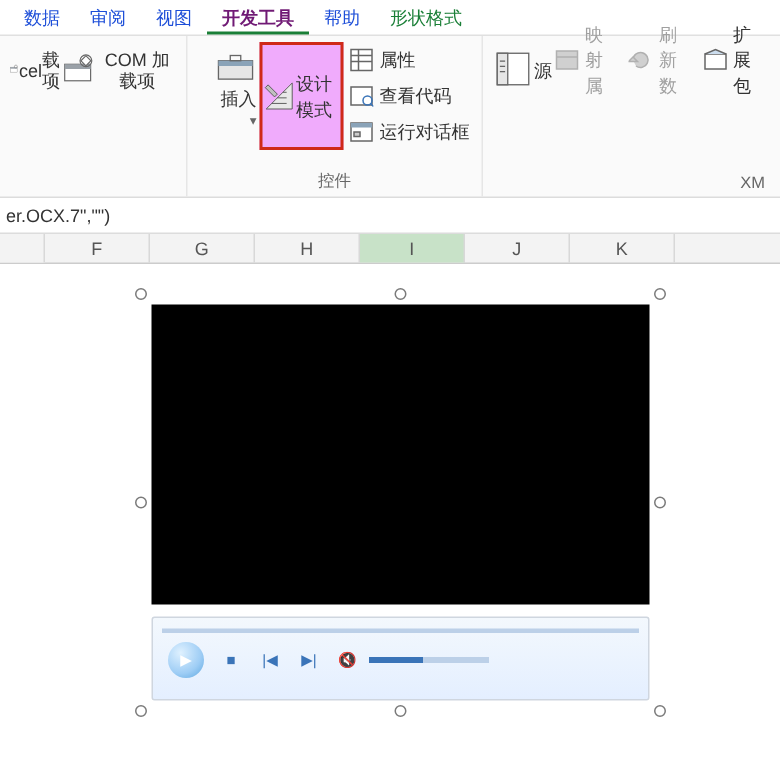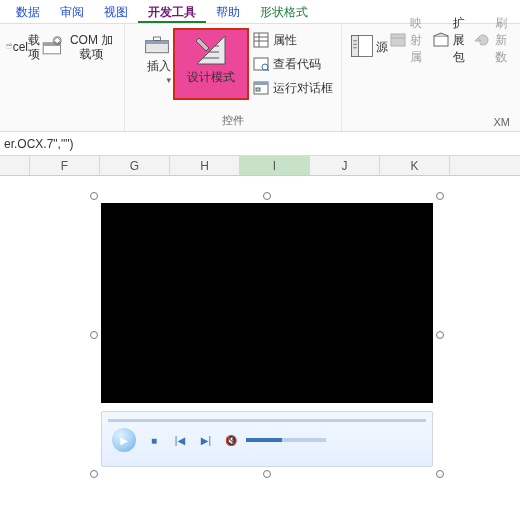--- a/index.html
+++ b/index.html
@@ -10,21 +10,21 @@
   .tab.shape { color:#1a7f37; }
   .ribbon { display:flex; height:108px; background:#fafafa; border-bottom:1px solid #dcdcdc; }
   .group { display:flex; flex-direction:column; justify-content:space-between; padding:4px 6px 3px 6px; border-right:1px solid #e6e6e6; }
   .group-title { text-align:center; font-size:11px; color:#666; margin-top:auto; padding-top:2px; }
   .big-btn { display:flex; flex-direction:row; align-items:center; width:52px; padding:2px 0; cursor:pointer; }
   .big-btn .lbl { font-size:12px; text-align:center; line-height:14px; margin-top:2px; }
   .big-btn svg, .big-btn .ico { width:32px; height:32px; }
   .btns-row { display:flex; }
   .insert-btn { display:flex; flex-direction:column; align-items:flex-end; width:40px; padding:2px 0; cursor:pointer; }
   .insert-btn .ico { width:28px; height:28px; }
-  .design { width:76px; border:2px solid #cf2a18; background:#ec4899; display:flex; flex-direction:column; align-items:center; padding:2px 0; margin:0 2px; cursor:pointer; }
+  .design { width:56px; border:2px solid #cf2a18; background:#f0abfc; display:flex; flex-direction:row; align-items:center; padding:2px 0; margin:0 2px; cursor:pointer; }
   .small-item { display:flex; align-items:center; height:24px; gap:4px; cursor:pointer; padding:0 2px; }
   .small-item .sico { width:16px; height:16px; display:flex; }
   .small-list { display:flex; flex-direction:column; }
   .disabled { color:#a0a0a0; }
   .disabled svg * { stroke:#b0b0b0; fill:#d0d0d0; }
   .formula-area { height:24px; border-bottom:1px solid #dcdcdc; display:flex; align-items:center; padding-left:4px; font-size:12px; color:#333; }
   .sheet { position:relative; }
   .colheads { display:flex; height:20px; background:#f3f3f3; border-bottom:1px solid #ccc; }
   .colcell { width:70px; border-right:1px solid #d8d8d8; display:flex; align-items:center; justify-content:center; font-size:12px; color:#555; }
   .colcell:first-child { width:30px; background:#f3f3f3; }
@@ -164,37 +164,37 @@
       <div class="xml-col">
         <div class="small-item disabled">
           <span class="sico">
               <svg viewBox="0 0 16 16" width="16" height="16">
                 <rect x="1" y="2" width="14" height="12" fill="#eee" stroke="#aaa"></rect>
                 <line x1="1" y1="6" x2="15" y2="6" stroke="#aaa"></line>
               </svg>
             </span>
           <span>映射属</span>
         </div>
+        <div class="small-item disabled">
+          <span class="sico">
+              <svg viewBox="0 0 16 16" width="16" height="16">
+                <path d="M3 8a5 5 0 1 1 2 4" fill="none" stroke="#aaa"></path>
+                <polygon points="3,6 6,9 0,9" fill="#aaa"></polygon>
+              </svg>
+            </span>
+          <span>刷新数</span>
+        </div>
         <div class="small-item">
           <span class="sico">
               <svg viewBox="0 0 16 16" width="16" height="16">
                 <rect x="1" y="4" width="14" height="10" fill="#fff" stroke="#666"></rect>
                 <path d="M1 4 L8 1 L15 4" fill="#cde" stroke="#666"></path>
               </svg>
             </span>
           <span>扩展包</span>
-        </div>
-        <div class="small-item disabled">
-          <span class="sico">
-              <svg viewBox="0 0 16 16" width="16" height="16">
-                <path d="M3 8a5 5 0 1 1 2 4" fill="none" stroke="#aaa"></path>
-                <polygon points="3,6 6,9 0,9" fill="#aaa"></polygon>
-              </svg>
-            </span>
-          <span>刷新数</span>
         </div>
       </div>
     </div>
     <div class="group-title" style="text-align:right;padding-right:4px">XM</div>
   </div>
 </div>
 
 <div class="formula-area">
   <span>er.OCX.7","")</span>
 </div>

